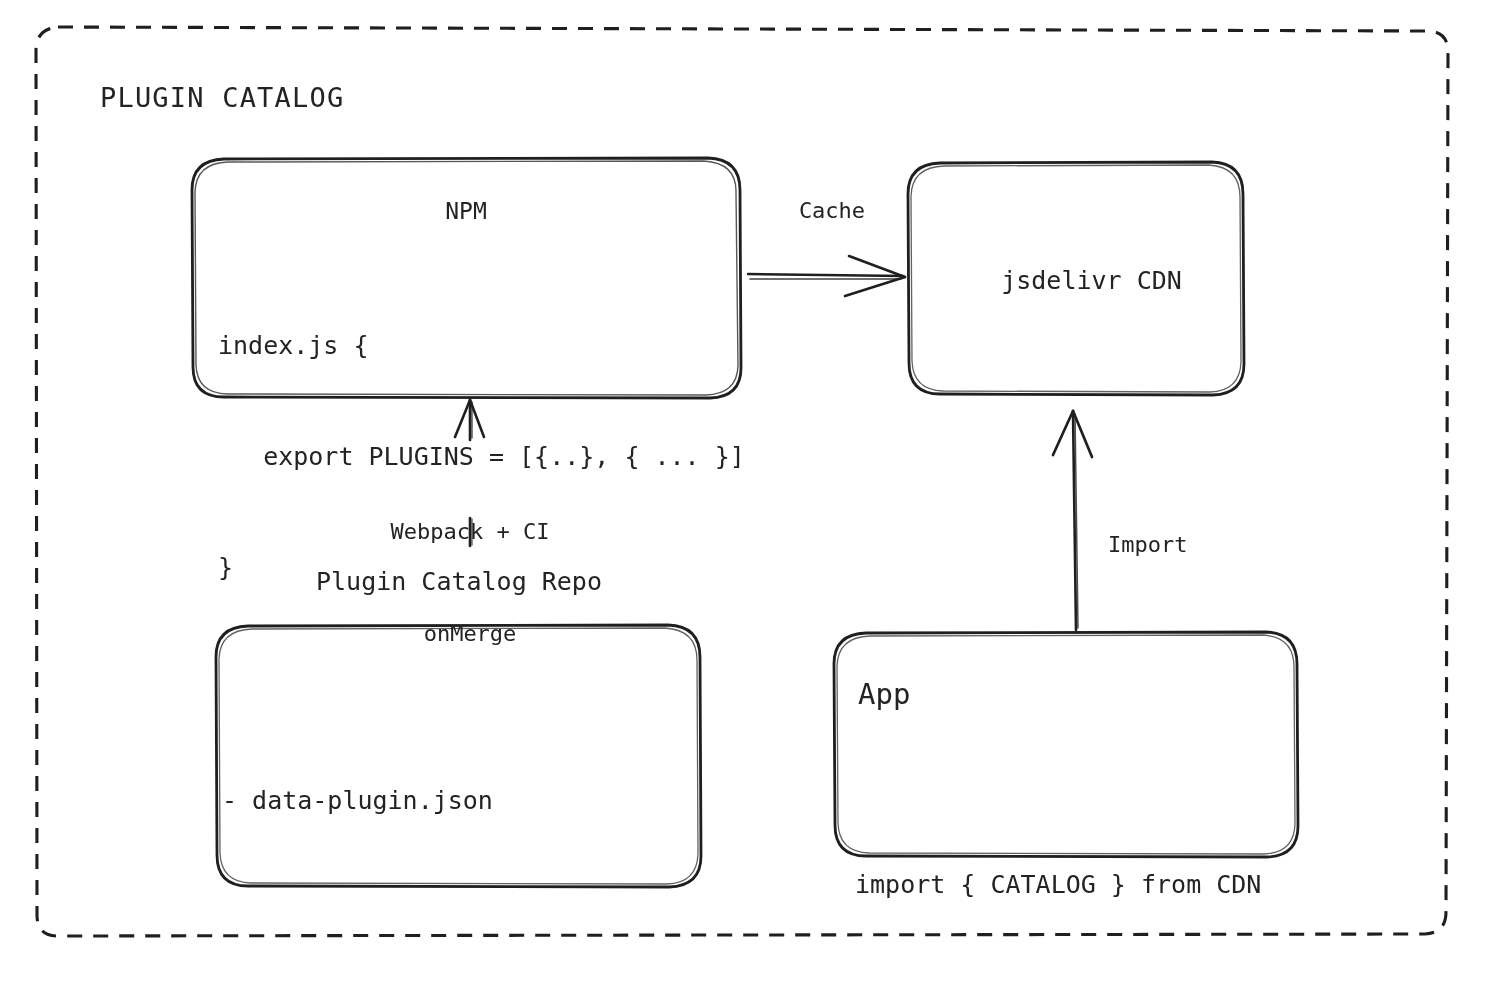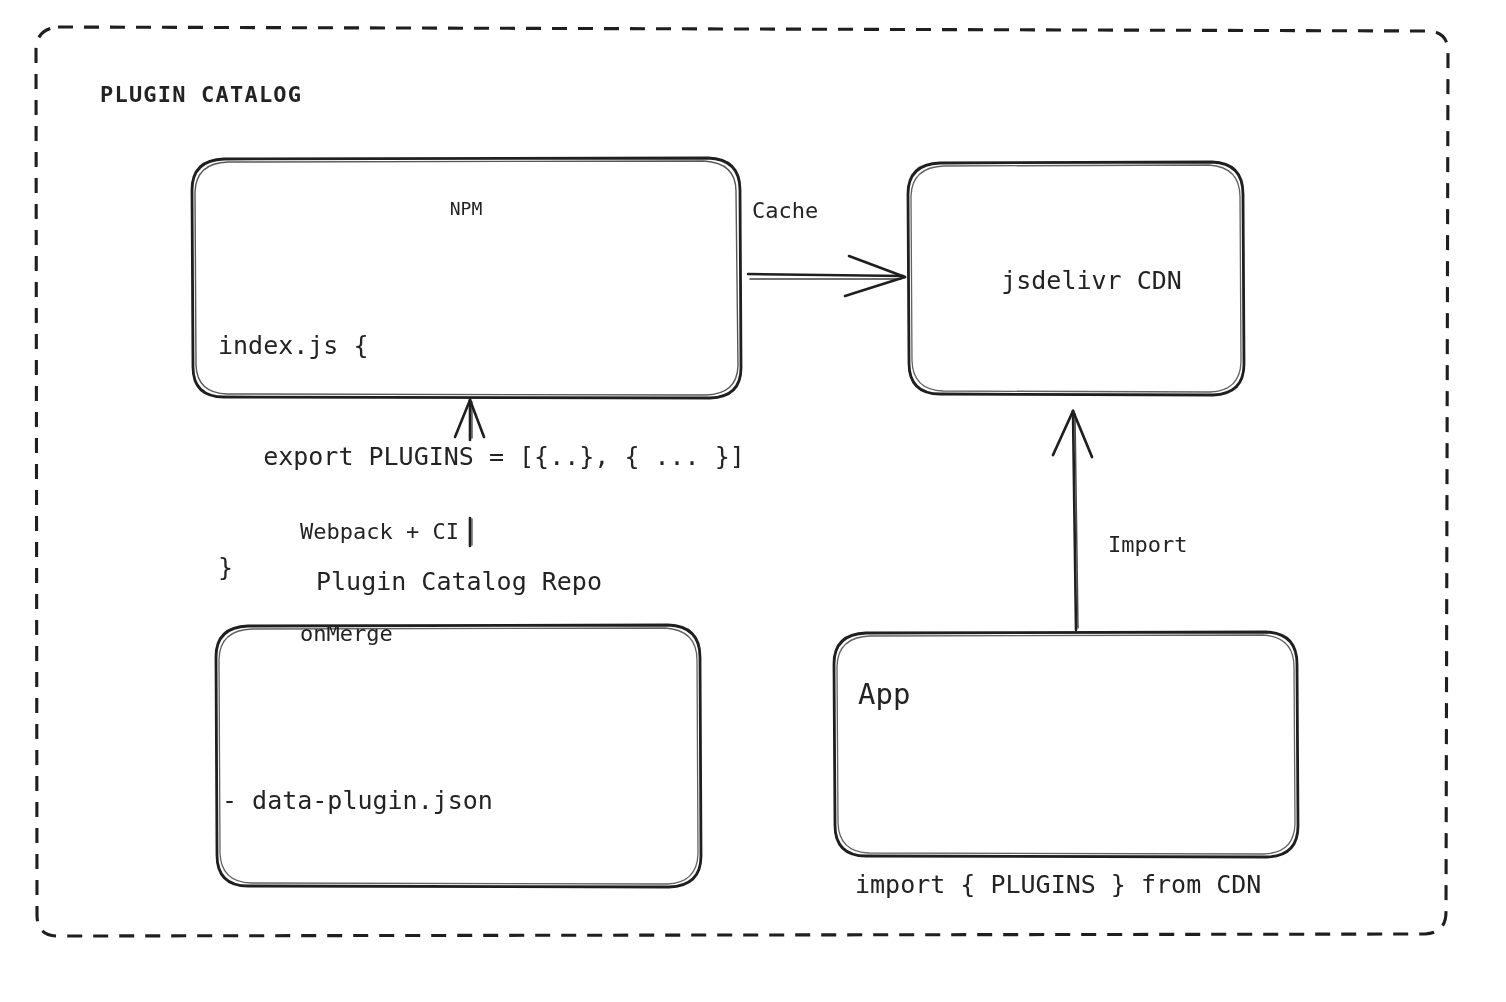--- a/index.html
+++ b/index.html
@@ -31,34 +31,34 @@
   }
   .txt {
     position: absolute;
     white-space: pre;
     color: #232323;
     letter-spacing: 0px;
   }
   .group-title {
     left: 100px;
     top: 82px;
-    font-size: 22px;
+    font-size: 27px;
     letter-spacing: 1.2px;
-    font-weight: bold;
   }
   .box-title-center {
-    font-size: 18px;
+    font-size: 23px;
     text-align: center;
   }
   .code {
     font-size: 25px;
     line-height: 37px;
   }
   .edge-label {
     font-size: 22px;
+    text-align: center;
   }
   .npm-title   { left: 192px; top: 198px; width: 548px; }
   .npm-code    { left: 218px; top: 253px; }
   .cdn-title   { left: 908px; top: 266px; width: 367px; }
   .cache-label { left: 752px; top: 198px; width: 160px; }
   .wp-label    { left: 300px; top: 447px; width: 340px; line-height: 34px; }
   .repo-label  { left: 216px; top: 567px; width: 486px; }
   .repo-code   { left: 222px; top: 708px; }
   .app-title   { left: 858px; top: 677px; font-size: 29px; }
   .app-code    { left: 855px; top: 735px; line-height: 60px; }
@@ -139,17 +139,17 @@
   </div>
   <div class="txt code repo-code">
     <div>- data-plugin.json</div>
     
   </div>
 
   <div class="txt edge-label" style="left:1108px; top:532px;">Import</div>
 
   <div class="txt app-title">App</div>
   <div class="txt code app-code">
-    <div>import { PLUGINS } from CDN</div>
+    <div>import { CATALOG } from CDN</div>
     
   </div>
 
 </div>
 
 </body></html>

